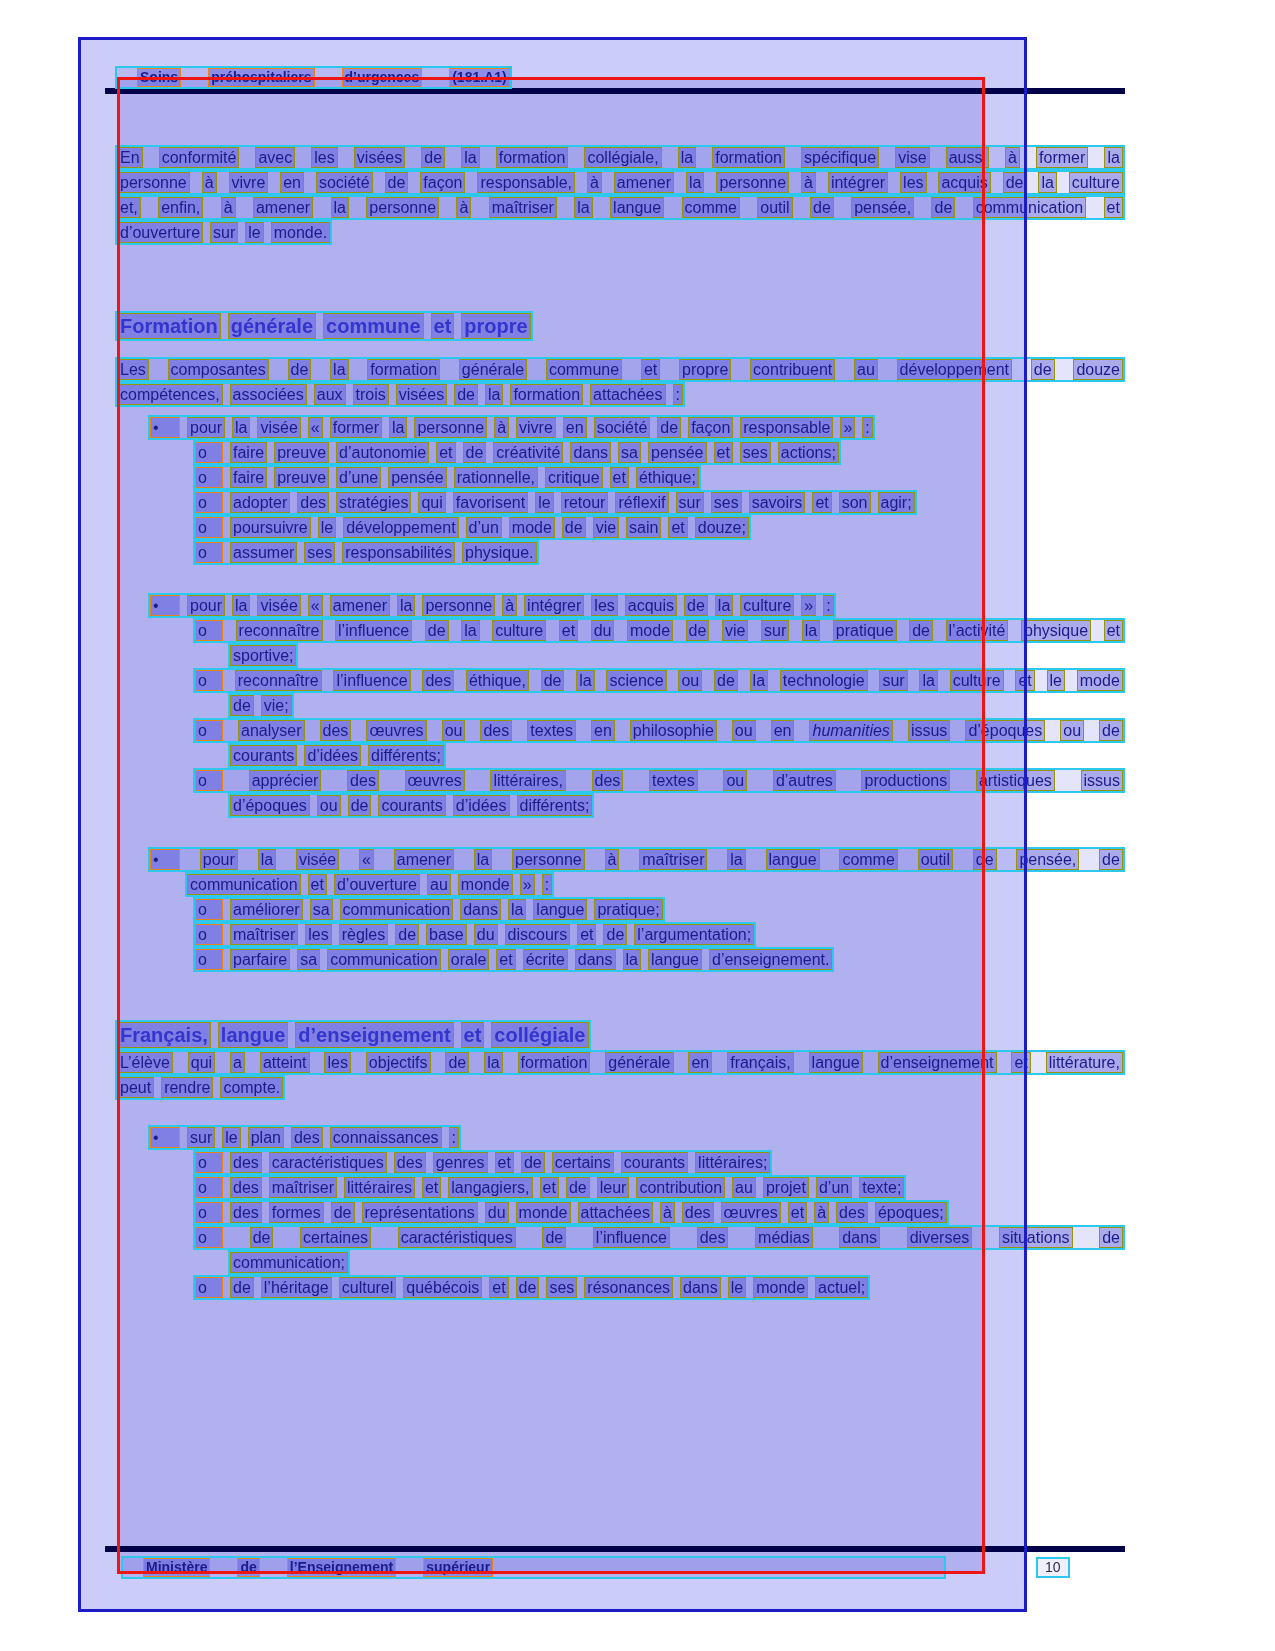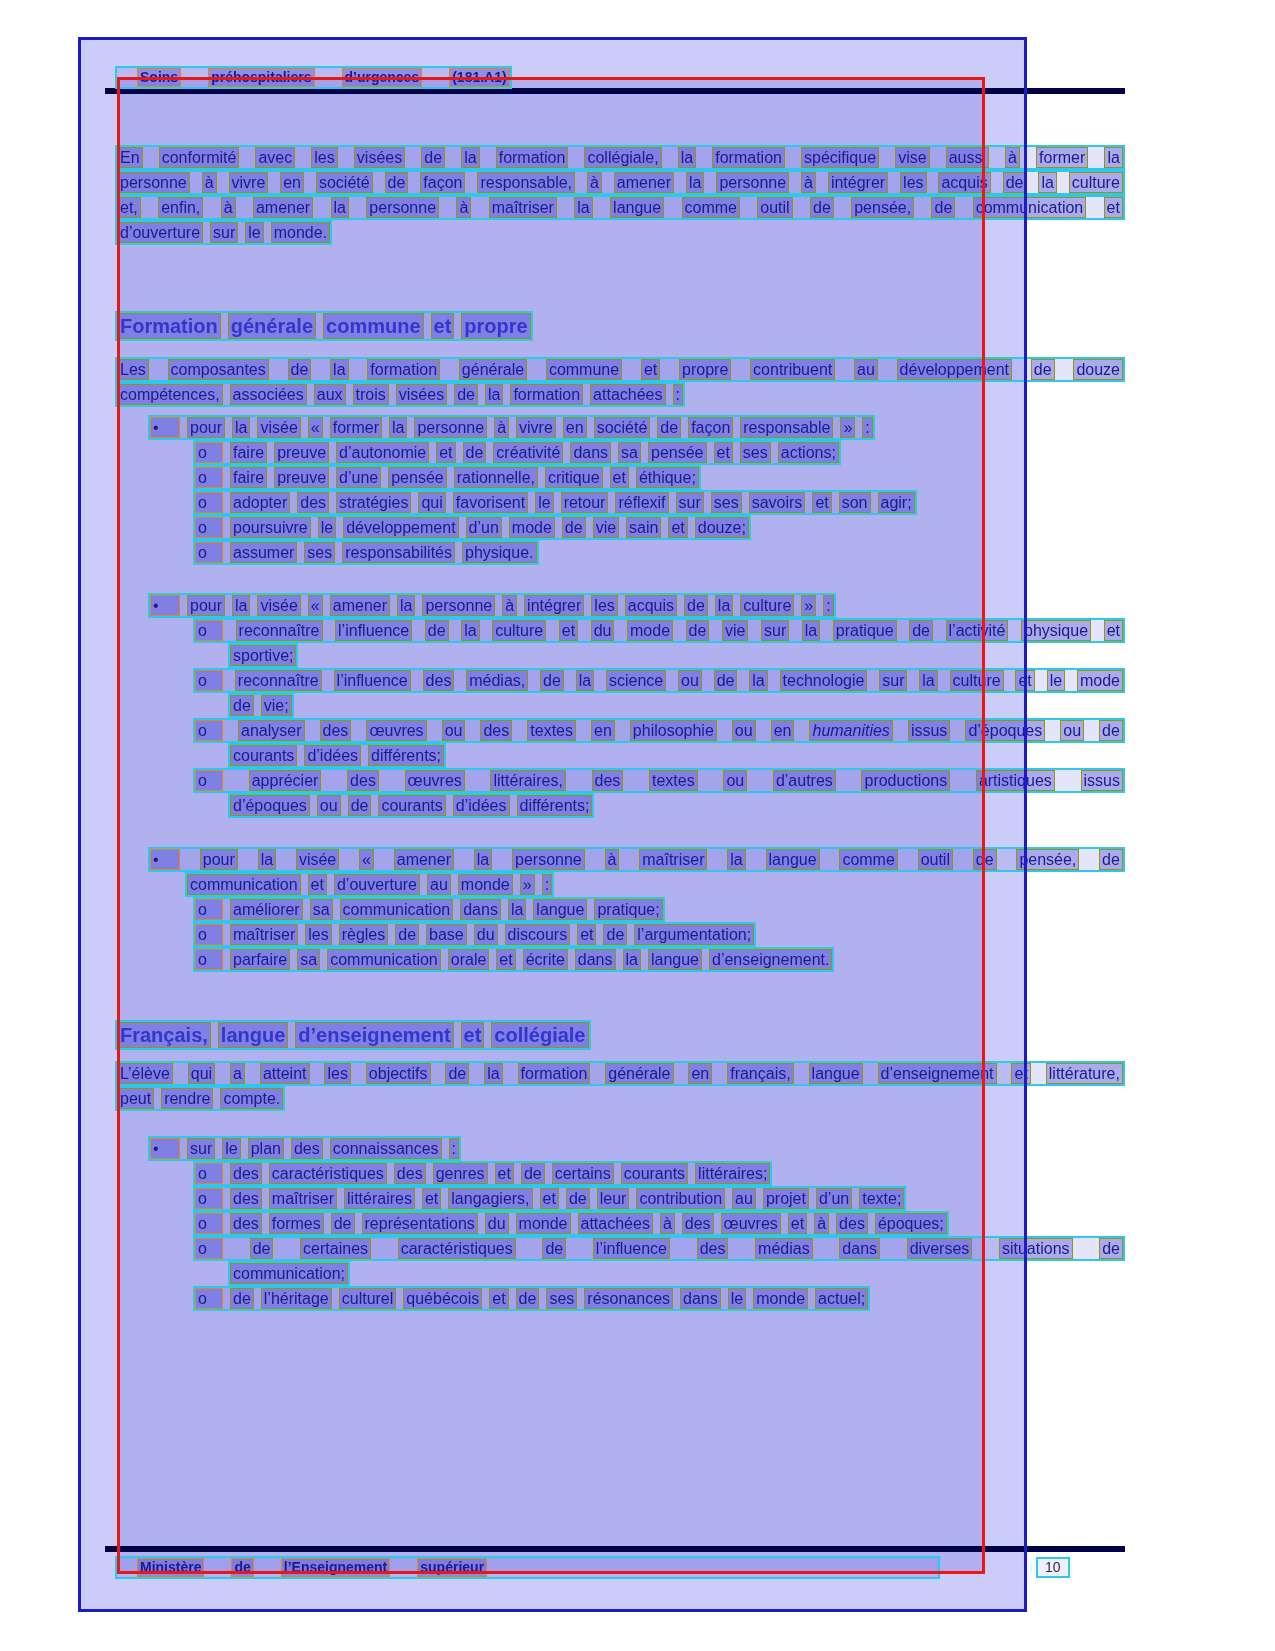--- a/index.html
+++ b/index.html
@@ -23,21 +23,21 @@
   .line.j{justify-content:space-between;}
   .word{display:inline-block;box-sizing:border-box;border:1px solid var(--wordborder,#97930a);
         background:rgba(55,55,210,0.33);color:var(--text,#1b1b8a);
         font-size:16px;line-height:17px;padding:1px 2px;white-space:nowrap;}
   .heading-line .word{font-size:20px;line-height:22px;font-weight:bold;color:var(--heading,#3434cf);}
   .marker{border-color:var(--marker-border,#e8821a);flex:0 0 auto;}
   .hf{display:flex;gap:7px;}
   .hf .word{font-size:14px;line-height:15px;font-weight:bold;border-color:var(--marker-border,#e8821a);margin-left:20px;}
   .header-line{left:115px;top:66px;border:2px solid var(--linebox,#2cc8ee);
                background:rgba(108,108,228,0.20);width:fit-content;box-sizing:border-box;}
-  .footer-line{left:115px;top:1556px;width:825px;border:2px solid var(--linebox,#2cc8ee);
+  .footer-line{left:121px;top:1556px;width:825px;border:2px solid var(--linebox,#2cc8ee);
                background:rgba(108,108,228,0.25);box-sizing:border-box;}
   .page-num-box{position:absolute;left:1036px;top:1557px;z-index:3;border:2px solid var(--linebox,#2cc8ee);
                 background:rgba(108,108,228,0.10);padding:0 7px;font-size:14px;line-height:17px;
                 color:#2a2a55;box-sizing:border-box;}
   
   .page-border{position:absolute;left:78px;top:37px;width:949px;height:1575px;
                border:3px solid var(--page-border,#1c1cc6);box-sizing:border-box;z-index:7;pointer-events:none;}
   .red-rect{position:absolute;left:117px;top:77px;width:868px;height:1497px;
             border:3px solid var(--red-box,#ee1515);box-sizing:border-box;z-index:8;pointer-events:none;}
 </style>
@@ -289,21 +289,21 @@
           <span class="word">et</span>
         </div>
         <div class="line fit" style="margin-left: 113px;">
           <span class="word">sportive;</span>
         </div>
         <div class="line j" style="margin-left: 78px; width: 932px;">
           <span class="word marker" style="width: 28px;">o</span>
           <span class="word">reconnaître</span>
           <span class="word">l’influence</span>
           <span class="word">des</span>
-          <span class="word">médias,</span>
+          <span class="word">éthique,</span>
           <span class="word">de</span>
           <span class="word">la</span>
           <span class="word">science</span>
           <span class="word">ou</span>
           <span class="word">de</span>
           <span class="word">la</span>
           <span class="word">technologie</span>
           <span class="word">sur</span>
           <span class="word">la</span>
           <span class="word">culture</span>
@@ -429,21 +429,21 @@
       </div>
       <div style="margin-top: 48px;">
         <div class="line fit heading-line" style="margin-left: 0px;">
           <span class="word">Français,</span>
           <span class="word">langue</span>
           <span class="word">d’enseignement</span>
           <span class="word">et</span>
           <span class="word">collégiale</span>
         </div>
       </div>
-      <div style="margin-top: 11px;">
+      <div style="">
         <div class="line j" style="margin-left: 0px; width: 1010px;">
           <span class="word">L’élève</span>
           <span class="word">qui</span>
           <span class="word">a</span>
           <span class="word">atteint</span>
           <span class="word">les</span>
           <span class="word">objectifs</span>
           <span class="word">de</span>
           <span class="word">la</span>
           <span class="word">formation</span>

